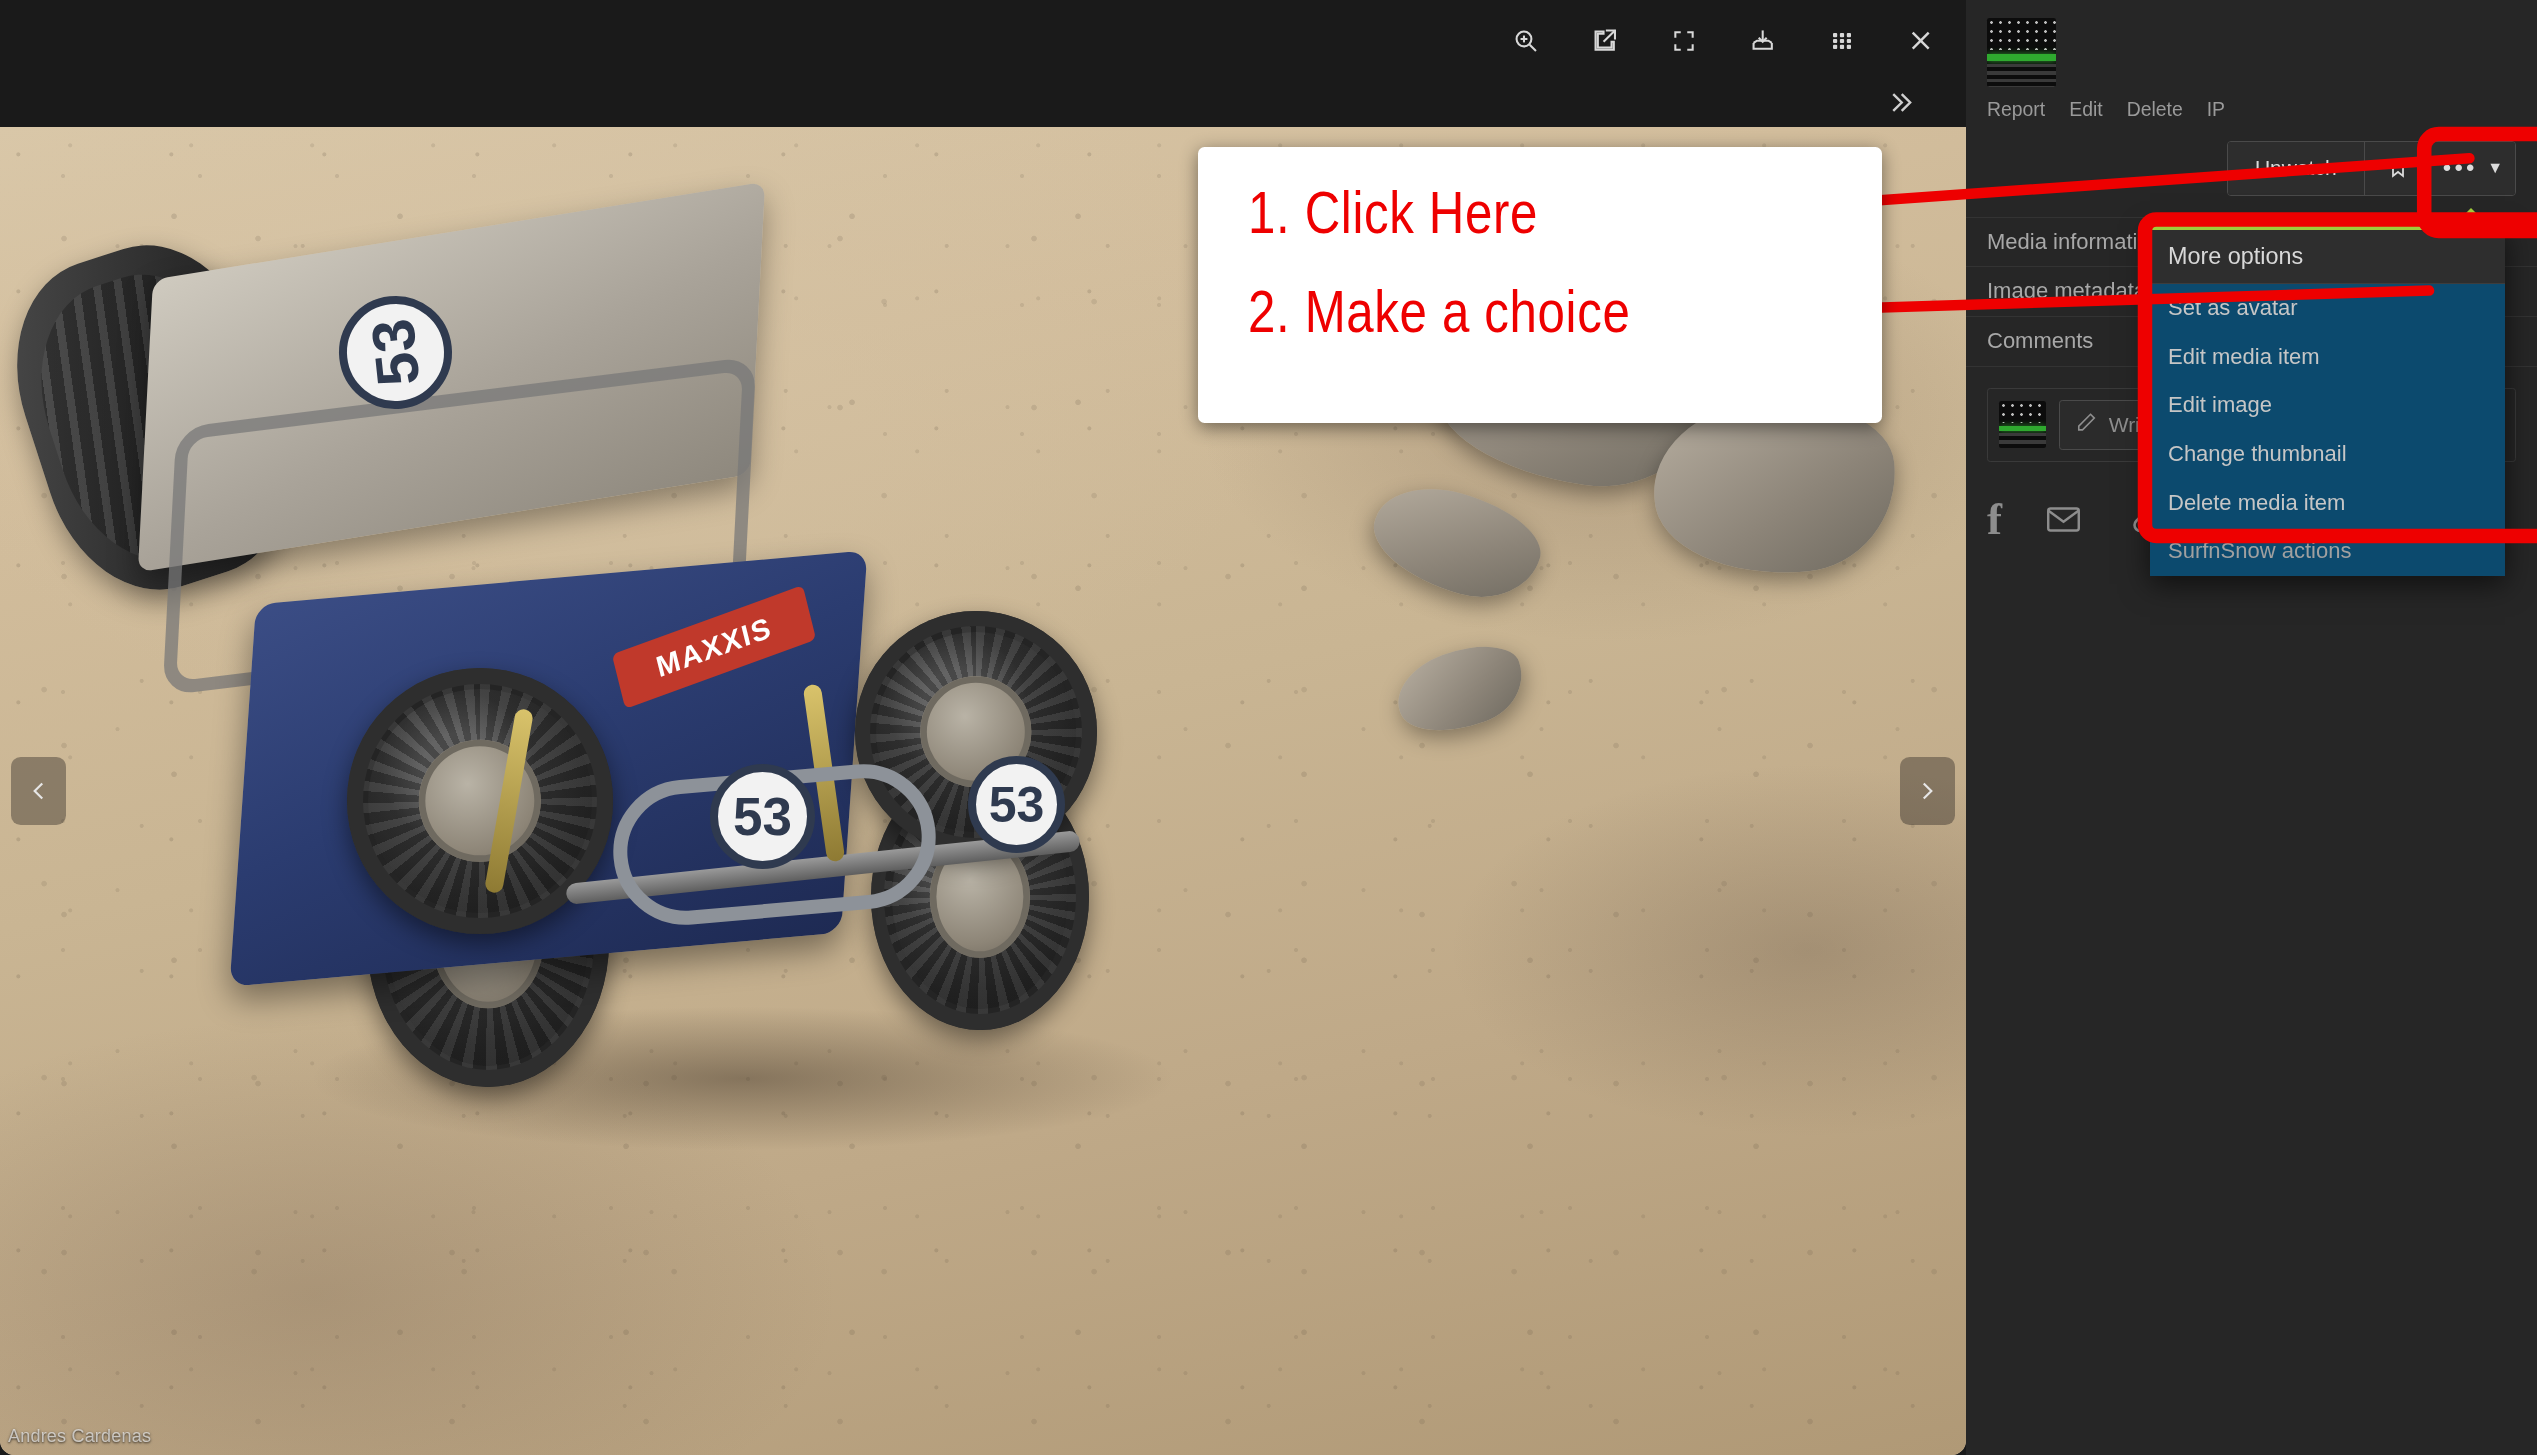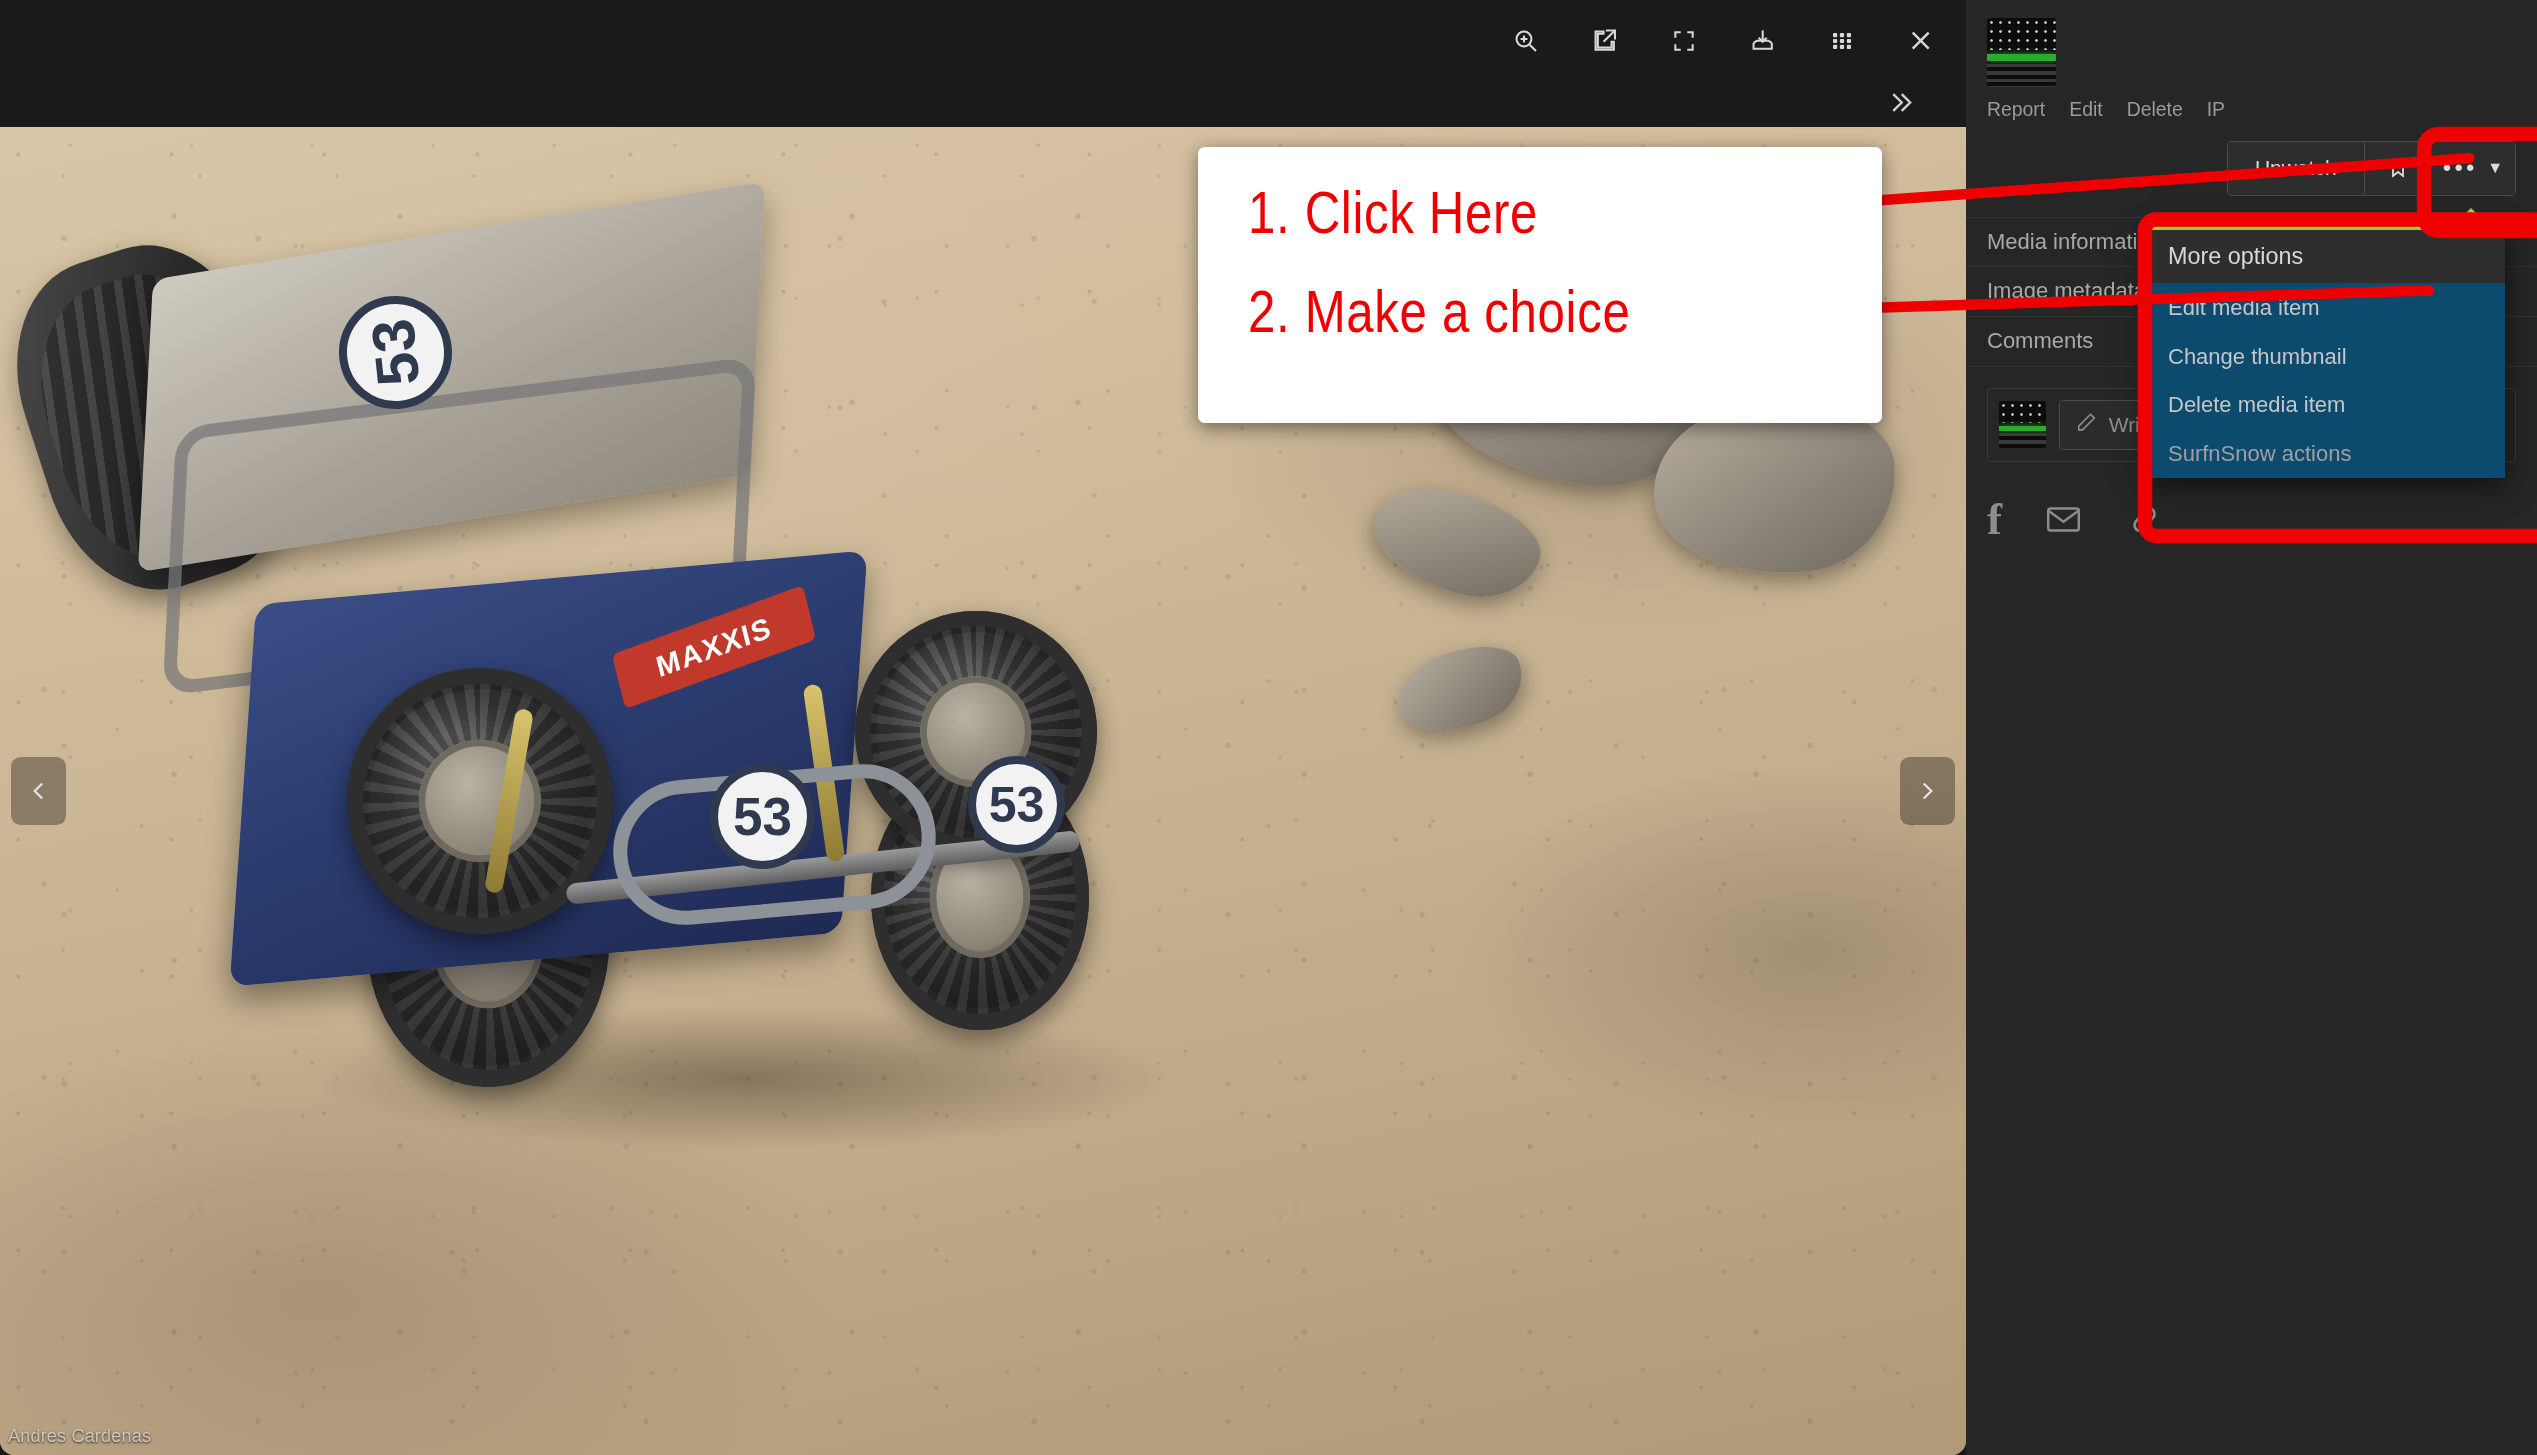--- a/index.html
+++ b/index.html
@@ -486,21 +486,23 @@
           <path d="M9.2 13.6a3.6 3.6 0 005.1.3l2.8-2.8a3.6 3.6 0 00-5.1-5.1l-1.3 1.3"></path>
           <path d="M14.8 10.4a3.6 3.6 0 00-5.1-.3l-2.8 2.8a3.6 3.6 0 005.1 5.1l1.3-1.3"></path>
         </svg>
       </span>
     </div>
   </div>
 
   <div class="dd-caret"></div>
   <div class="dropdown">
     <div class="dd-title">More options</div>
+    <div class="dd-item">Set as avatar</div>
     <div class="dd-item">Edit media item</div>
+    <div class="dd-item">Edit image</div>
     <div class="dd-item">Change thumbnail</div>
     <div class="dd-item">Delete media item</div>
     <div class="dd-section">SurfnSnow actions</div>
   </div>
 
   <svg class="annot-svg" viewBox="0 0 3145 1804" width="2538" height="1456">
 
     <path d="M2050 268 L3060 196" stroke="#ee0000" stroke-width="13" fill="none" stroke-linecap="round"></path>
 
     <path d="M2200 385 L3010 360" stroke="#ee0000" stroke-width="13" fill="none" stroke-linecap="round"></path>

